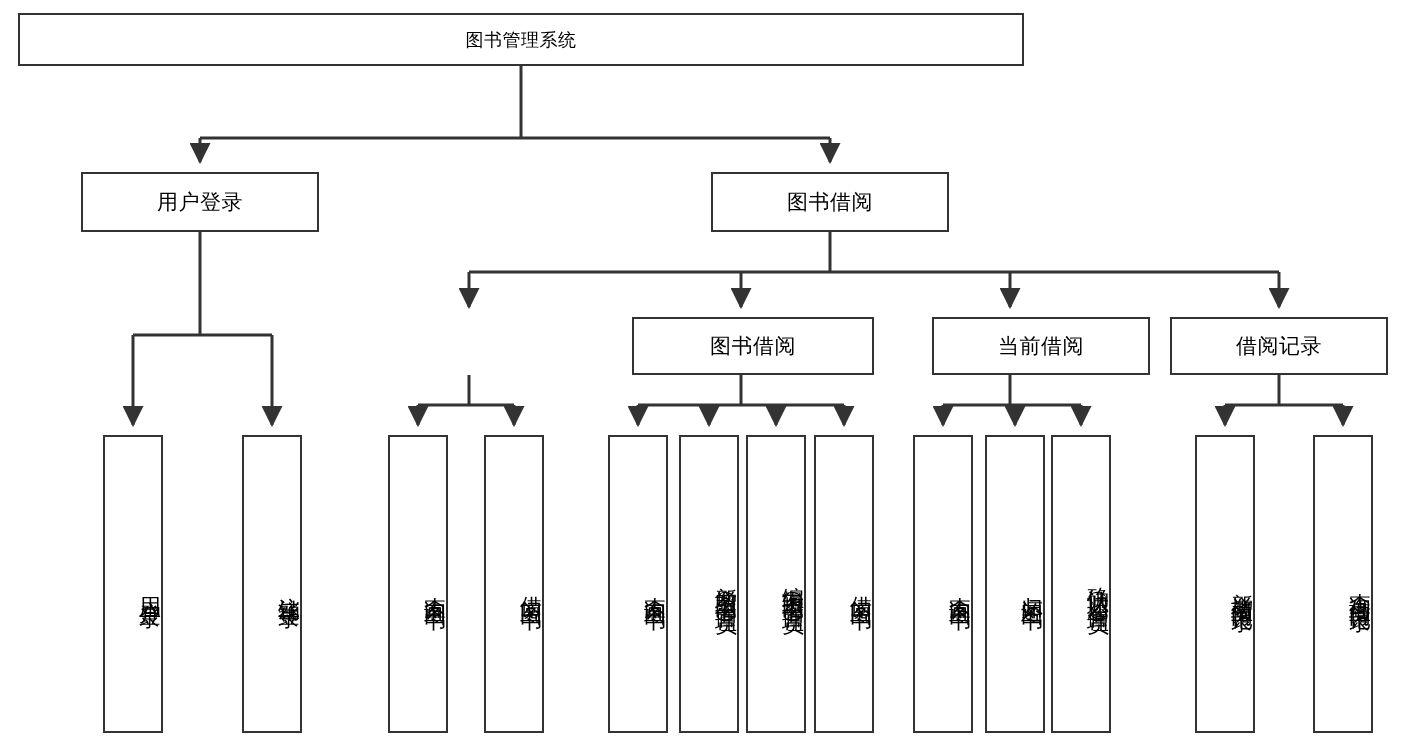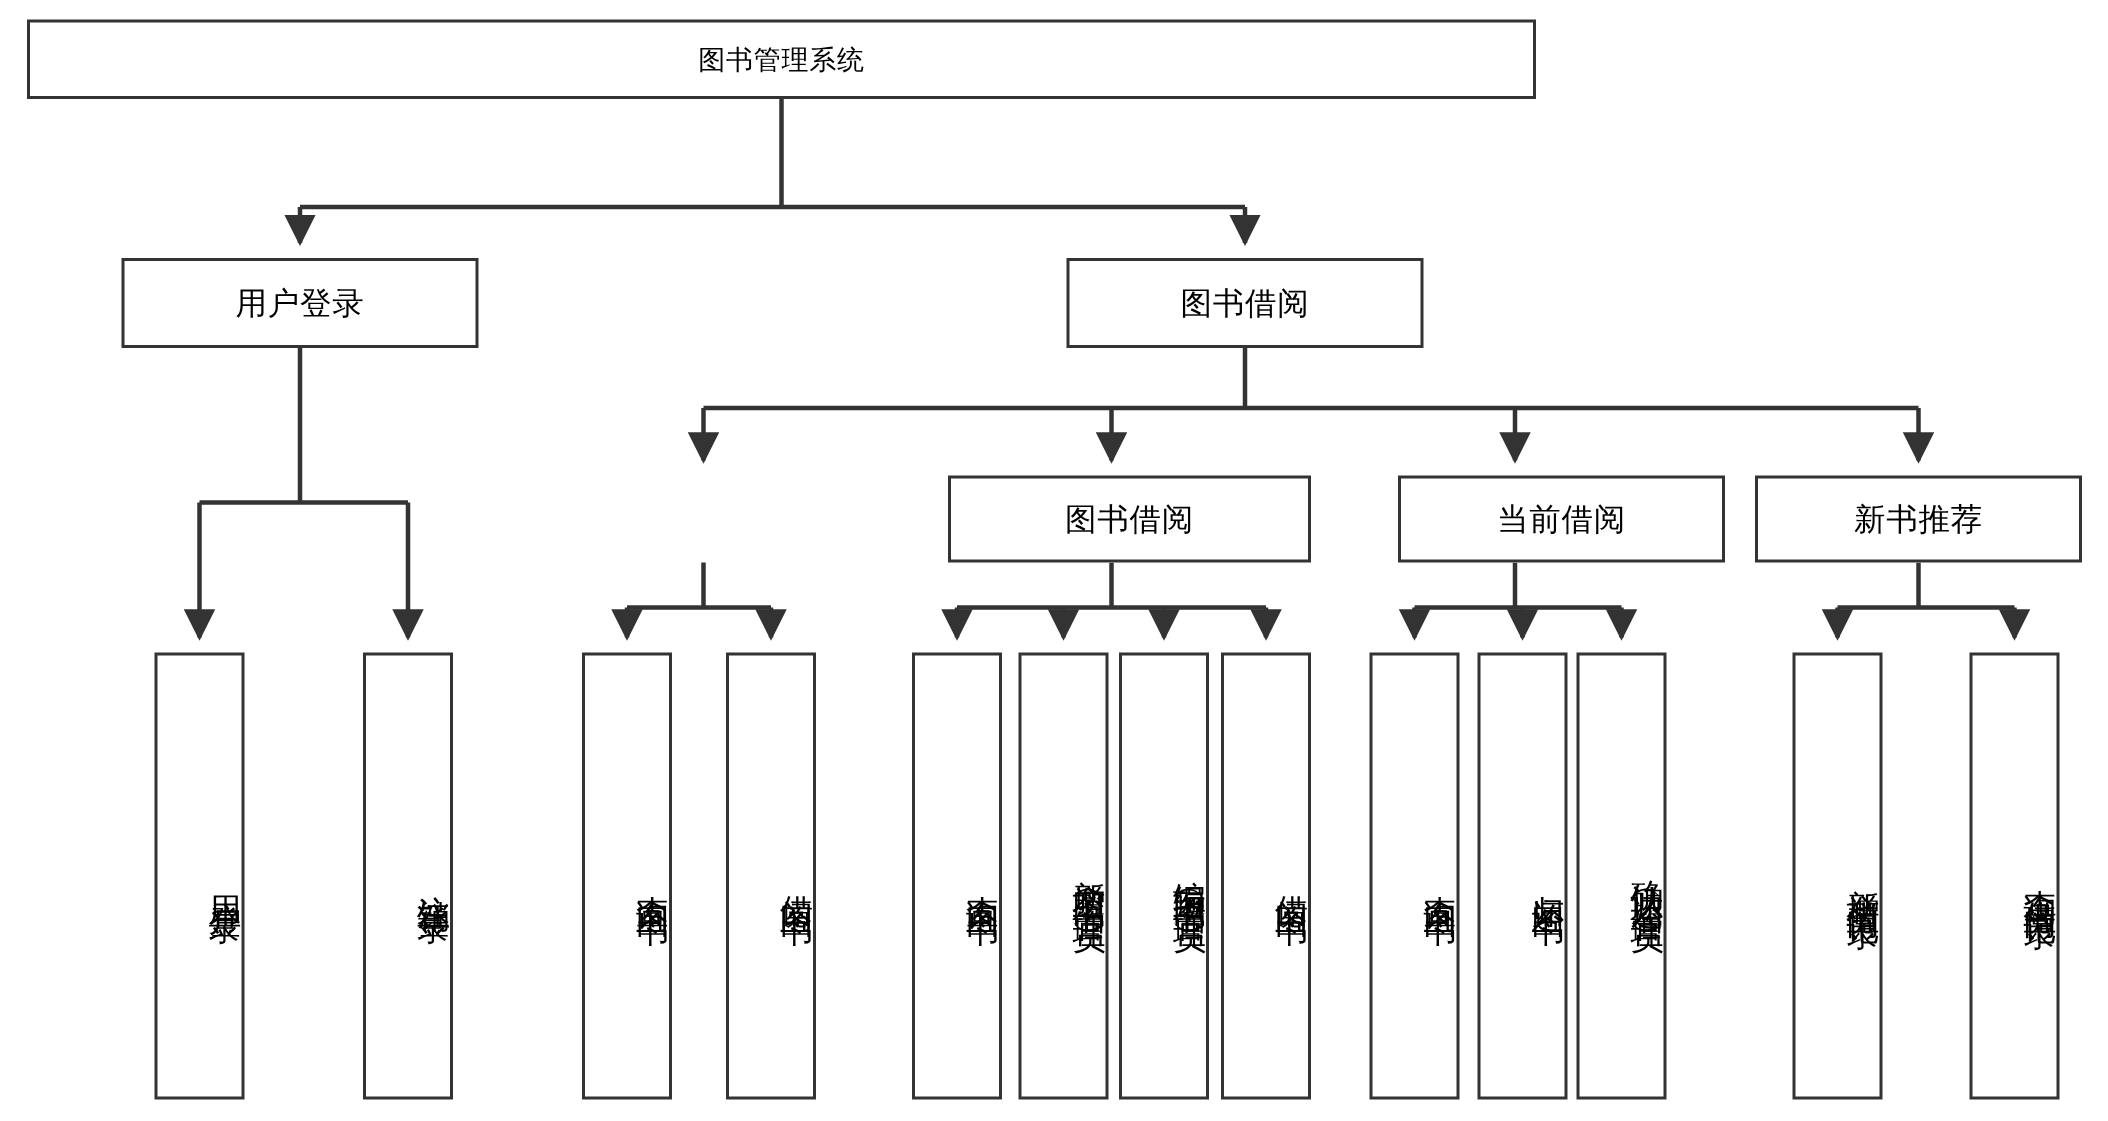--- a/index.html
+++ b/index.html
@@ -133,21 +133,21 @@
     <span>图书借阅</span>
   </div>
 
   <div class="node horizontal" style="left:632px; top:317px; width:242px; height:58px;">
     <span>图书借阅</span>
   </div>
   <div class="node horizontal" style="left:932px; top:317px; width:218px; height:58px;">
     <span>当前借阅</span>
   </div>
   <div class="node horizontal" style="left:1170px; top:317px; width:218px; height:58px;">
-    <span>新书推荐</span>
+    <span>借阅记录</span>
   </div>
 
   <div class="node vertical" style="left:103px; top:435px; width:60px; height:298px;">
     <span class="vlabel">用户登录</span>
   </div>
   <div class="node vertical" style="left:242px; top:435px; width:60px; height:298px;">
     <span class="vlabel">注销登录</span>
   </div>
 
   <div class="node vertical" style="left:388px; top:435px; width:60px; height:298px;">

